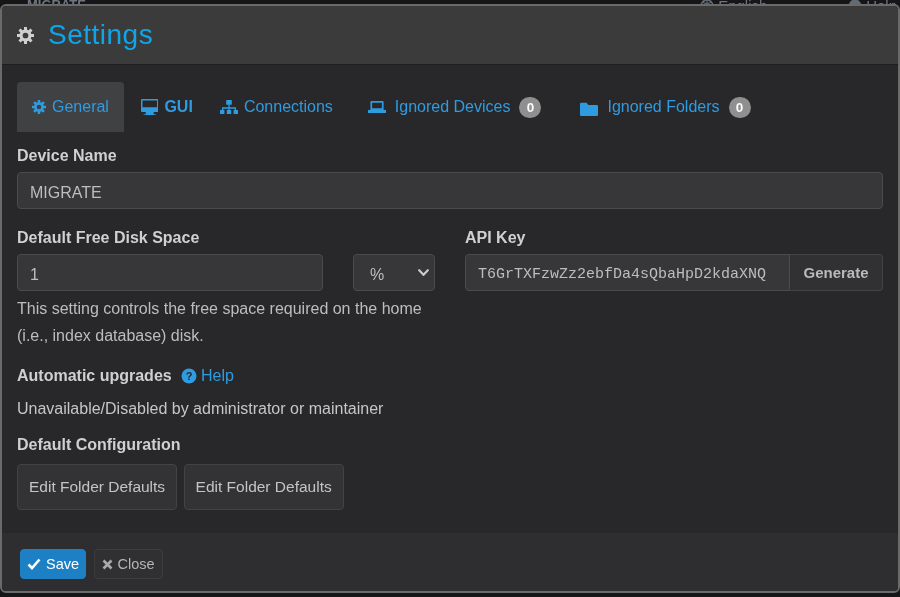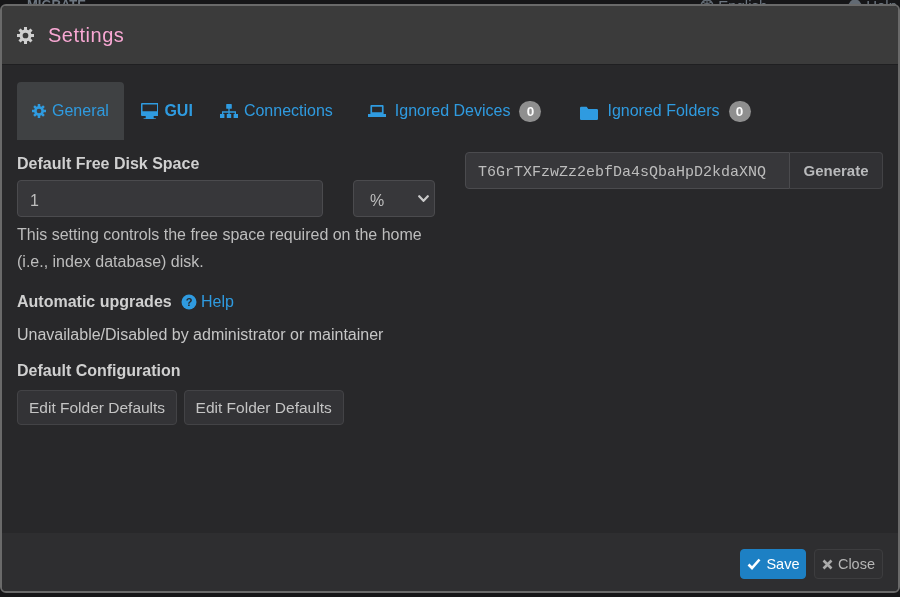--- a/index.html
+++ b/index.html
@@ -4,27 +4,27 @@
   * { box-sizing: border-box; margin:0; padding:0; }
   html,body { width:900px; height:597px; overflow:hidden; }
   body { background:#161618; font-family:"Liberation Sans", sans-serif; position:relative; }
   .navtxt { position:absolute; top:-3px; color:#6d7680; font-size:15px; white-space:nowrap; }
   .dcar { display:inline-block; width:0; height:0; border-left:4px solid transparent; border-right:4px solid transparent; border-top:4px solid #626a73; vertical-align:2px; }
   
   .modal { position:absolute; left:0px; top:4px; width:900px; height:589px;
            border:2px solid #6a6a6a; border-radius:6px; background:#28282a; overflow:hidden; }
   .mhead { height:59px; background:#3b3b3b; border-bottom:1px solid #1f1f21; padding:0 15px;
            display:flex; align-items:center; }
-  .mhead .ttl { color:#f9a8d4; font-size:20px; margin-left:14px; letter-spacing:.5px; }
+  .mhead .ttl { color:#0ea5e9; font-size:28px; margin-left:14px; letter-spacing:.5px; }
   .mbody { padding:16px 15px 0 15px; }
   
   .tabs { list-style:none; display:flex; margin:1px 0 12px 0; }
   .tabs li { margin-right:2px; }
   .tabs a { display:flex; align-items:center; padding:11px 15px; font-size:16px; color:#2f9be0;
-            text-decoration:none; border-radius:4px 4px 0 0; height:58px; }
+            text-decoration:none; border-radius:4px 4px 0 0; height:50px; }
   .tabs li.act a { background:#3f4143; }
   .tabs svg { margin-right:6px; }
   .badge { background:#8f8f8f; color:#fbfbfb; font-size:13.5px; font-weight:bold; border-radius:11px;
            min-width:22px; height:21px; line-height:21px; text-align:center; display:inline-block;
            margin-left:9px; padding:0 7px; }
   
   label { display:block; color:#d0d0d0; font-size:16px; font-weight:bold; line-height:23px; margin-bottom:5px; }
   label .norm { font-weight:normal; color:#c4c4c4; }
   a.lnk { color:#2f9be0; text-decoration:none; font-weight:normal; }
   .fctl { display:block; width:100%; height:37px; background:#37373a; border:1px solid #4b4b4e;
@@ -38,25 +38,25 @@
   .c9 { width:75%; padding:0 15px; }
   .c3 { width:25%; padding:0 15px; }
   select.fctl { -webkit-appearance:none; appearance:none; padding-left:16px; }
   .selwrap { position:relative; }
   .selwrap .car { position:absolute; right:6px; top:15px; pointer-events:none; width:11px; height:8px; }
   .selwrap .car svg { display:block; }
   .igroup { display:flex;justify-content:flex-end; }
   .igroup .fctl { border-radius:4px 0 0 4px; font-family:"Liberation Mono", monospace; font-size:15px; width:325px; flex:none; }
   .btn { display:inline-flex; align-items:center; justify-content:center; font-size:15.5px;
          color:#c4c4c4; background:#333336; border:1px solid #434346; border-radius:4px;
-         padding:5px 11px; height:35px; font-family:"Liberation Sans", sans-serif; }
+         padding:5px 11px; height:46px; font-family:"Liberation Sans", sans-serif; }
   .btn.gen { width:93px; border-radius:0 4px 4px 0; border-left:none; background:#313134; color:#b9babc; font-size:15px; height:37px; padding:6px 12px;font-weight:bold; }
   
   .mfoot { position:absolute; left:0; right:0; bottom:0; height:58px; background:#2e2e30;
-           padding:16px 15px; text-align:right; }
+           padding:16px 15px; }
   .fbtn { display:inline-flex; align-items:center; height:30px; border-radius:4px; font-size:14.5px;
           padding:0 7px; margin-left:3px; vertical-align:top; }
   .fbtn.save { background:#1d80c4; color:#fff; border:1px solid #1d80c4; padding:0 6px; }
   .fbtn.close { background:#303032; color:#b5b5b5; border:1px solid #3d3d3f; }
   .fbtn svg { margin-right:5px; }
 </style></head>
 <body>
   <div class="navtxt" style="left:27px; font-weight:bold; font-size:13px;">MIGRATE</div>
   <div class="navtxt" style="left:700px;"><svg width="14" height="14" viewBox="0 0 14 14" style="vertical-align:-2px">
       <circle cx="7" cy="7" r="6" fill="none" stroke="#626a73" stroke-width="1.6"></circle>
@@ -105,20 +105,24 @@
         </li>
         <li style="margin-left:7px;">
           <a>
           <svg width="18" height="14" viewBox="0 0 18 14" style="margin-right:9px; margin-top:3px;">
               <path fill="#2f9be0" d="M1.2,0.8 h5.4 l1.7,2.2 h8.5 q1.2,0 1.2,1.2 v8.6 q0,1.2 -1.2,1.2 h-15.6 q-1.2,0 -1.2,-1.2 v-10.8 q0,-1.2 1.2,-1.2 Z"></path>
             </svg>
           Ignored Folders<span class="badge">0</span></a>
         </li>
       </ul>
 
+      <div class="fgroup" style="margin-bottom:17px;">
+        <label>Device Name</label>
+        <input class="fctl" value="MIGRATE" style="">
+      </div>
 
       <div class="row">
         <div class="col6">
           <div class="fgroup" style="margin-bottom:0;">
             <label>Default Free Disk Space</label>
             <div class="inrow">
               <div class="c9">
                 <input class="fctl" value="1" style="">
               </div>
               <div class="c3">
@@ -130,20 +134,21 @@
                     </svg>
                   </span>
                 </div>
               </div>
             </div>
             <div class="help">This setting controls the free space required on the home (i.e., index database) disk.</div>
           </div>
         </div>
         <div class="col6">
           <div class="fgroup">
+            <label>API Key</label>
             <div class="igroup">
               <input class="fctl" value="T6GrTXFzwZz2ebfDa4sQbaHpD2kdaXNQ" style="">
               <button class="btn gen">Generate</button>
             </div>
           </div>
         </div>
       </div>
 
       <div class="row" style="margin-top:15px;">
         <div class="col6">

